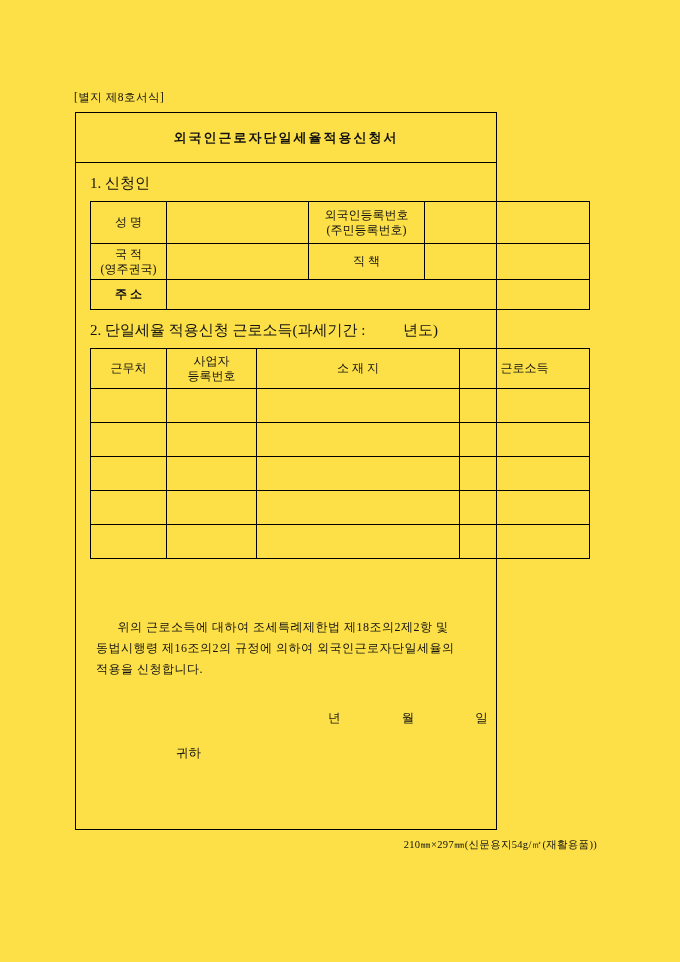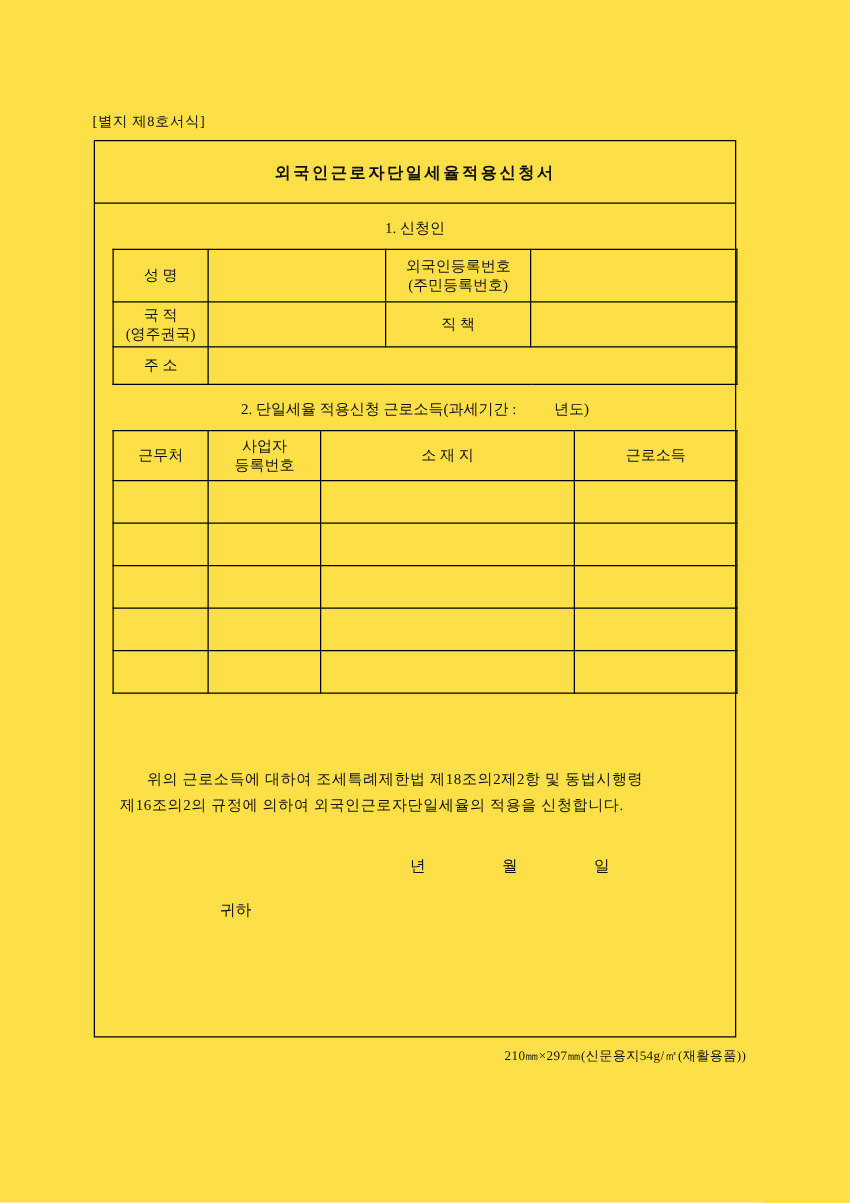--- a/index.html
+++ b/index.html
@@ -20,61 +20,60 @@
     position: absolute;
     left: 74px;
     top: 90px;
     font-size: 11.5px;
     letter-spacing: 0.5px;
   }
   .form-box {
     position: absolute;
     left: 75px;
     top: 112px;
-    width: 514px;
+    width: 422px;
     height: 718px;
     border: 1.5px solid #000;
   }
   .form-title {
     margin-top: 16px;
     text-align: center;
     font-weight: bold;
     font-size: 13px;
     letter-spacing: 2px;
   }
   .title-divider {
     margin-top: 15px;
     border-bottom: 1px solid #000;
     height: 0;
   }
   .section-heading {
     margin: 11px 14px 8px 14px;
-    font-size: 12px;
+    font-size: 15px;
     white-space: pre;
-    text-align: center;
   }
   table.tbl {
     margin: 0 14px;
     width: 499px;
     border-collapse: collapse;
     table-layout: fixed;
   }
   table.tbl td, table.tbl th {
     border: 1px solid #000;
     font-size: 12px;
     font-weight: normal;
     text-align: center;
     vertical-align: middle;
     white-space: pre-line;
     line-height: 1.25;
     padding: 2px;
   }
   .tbl1 tr.r1 td { height: 42px; }
   .tbl1 tr.r2 td { height: 36px; }
-  .tbl1 tr.r3 td { height: 30px; }
+  .tbl1 tr.r3 td { height: 30px; font-weight: bold; }
   .tbl2 tr.hdr th { height: 40px; }
   .tbl2 tr.body-row td { height: 34px; }
   .declaration {
     margin: 58px 22px 0 20px;
     font-size: 12px;
     line-height: 1.75;
     text-indent: 1.8em;
     letter-spacing: 0.5px;
     word-break: keep-all;
   }

